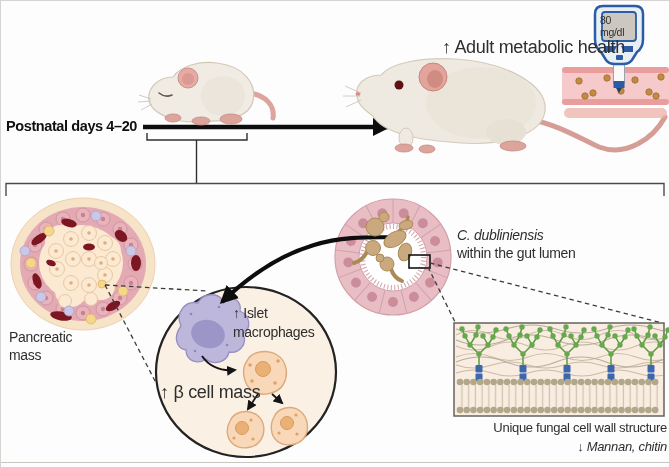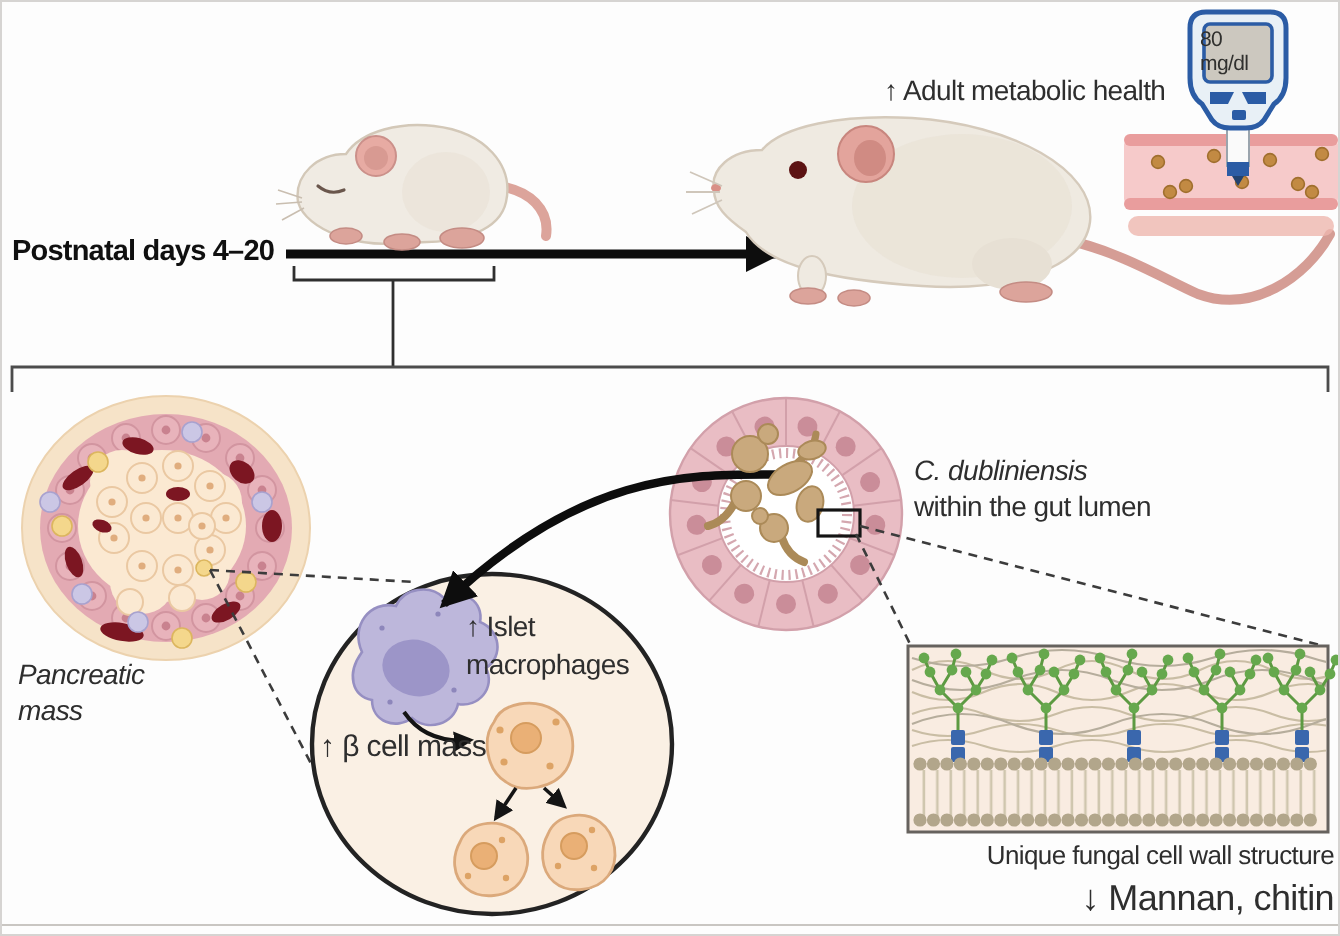--- a/index.html
+++ b/index.html
@@ -4,21 +4,21 @@
 <style>
   html,body{margin:0;padding:0;background:#ffffff;}
   #stage{
     position:relative;width:670px;height:468px;background:#fdfdfd;
     border:1px solid #d6d4d2;box-sizing:border-box;overflow:hidden;
     font-family:"Liberation Sans",sans-serif;
   }
   #art{position:absolute;left:0;top:0;}
   .lbl{position:absolute;color:#2e2e2e;letter-spacing:-0.3px;white-space:nowrap;}
   .lbl-bold{font-weight:bold;color:#101010;font-size:14.5px;letter-spacing:-0.4px;}
-  .lbl-md{font-size:13.5px;line-height:18px;font-style:italic;}
+  .lbl-md{font-size:13.5px;line-height:18px;}
   .lbl-sm{font-size:13.5px;line-height:19px;}
   .lbl-center{text-align:right;white-space:nowrap;}
   .italic{font-style:italic;}
   .meter-text{position:absolute;left:599px;top:13px;width:38px;
     font-size:10.5px;line-height:12px;color:#30302e;letter-spacing:-0.3px;}
   .bottom-edge{position:absolute;left:0;top:461px;width:670px;height:1px;background:#c9c6c2;}
 </style>
 </head>
 <body>
 
@@ -365,41 +365,41 @@
     <g>
       <rect x="456" y="384" width="206" height="23" fill="url(#tailpat)"></rect>
       <line x1="459" y1="381" x2="660" y2="381" stroke="#b2a68b" stroke-width="6.6" stroke-linecap="round" stroke-dasharray="0 6.73"></line>
       <line x1="459" y1="409" x2="660" y2="409" stroke="#b2a68b" stroke-width="6.6" stroke-linecap="round" stroke-dasharray="0 6.73"></line>
     </g>
   </g>
 </svg>
 
   <div class="lbl lbl-bold" style="left:5px;top:117px;">Postnatal days 4–20</div>
 
-  <div class="lbl" style="left:441px;top:36px;font-size:14px;">↑ Adult metabolic health</div>
+  <div class="lbl" style="left:441px;top:36px;font-size:18px;">↑ Adult metabolic health</div>
 
   <div class="meter-text">
     <div>80</div>
     <div>mg/dl</div>
   </div>
 
   <div class="lbl lbl-md" style="left:8px;top:327px;font-size:14px;">
     <div>Pancreatic</div>
     <div>mass</div>
   </div>
 
   <div class="lbl lbl-sm" style="left:232px;top:303px;font-size:14px;">
     <div>↑ Islet</div>
     <div>macrophages</div>
   </div>
 
-  <div class="lbl" style="left:159px;top:364px;font-size:15px;">↑ β cell mass</div>
+  <div class="lbl" style="left:159px;top:381px;font-size:18px;">↑ β cell mass</div>
 
   <div class="lbl" style="left:456px;top:225px;font-size:14px;line-height:18px;">
     <div class="italic">C. dubliniensis</div>
     <div>within the gut lumen</div>
   </div>
 
   <div class="lbl lbl-center" style="left:450px;top:419px;width:216px;font-size:13px;">Unique fungal cell wall structure</div>
-  <div class="lbl lbl-center" style="left:450px;top:438px;width:216px;font-size:18px;">↓ Mannan, chitin</div>
+  <div class="lbl lbl-center" style="left:450px;top:438px;width:216px;font-size:13px;font-style:italic;">↓ Mannan, chitin</div>
 
   <div class="bottom-edge"></div>
 </div>
 
 </body></html>

